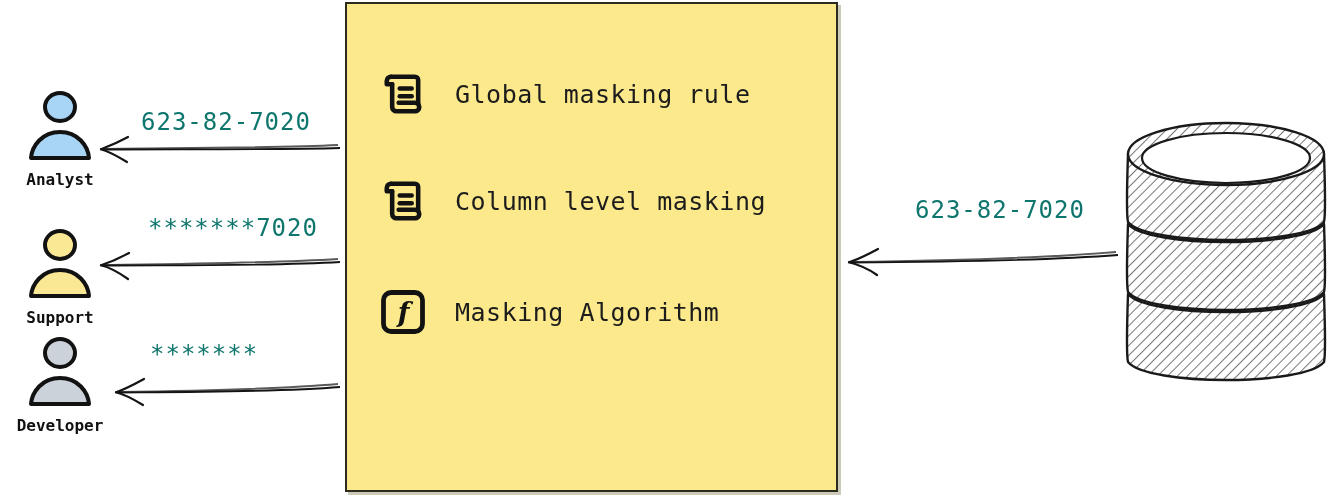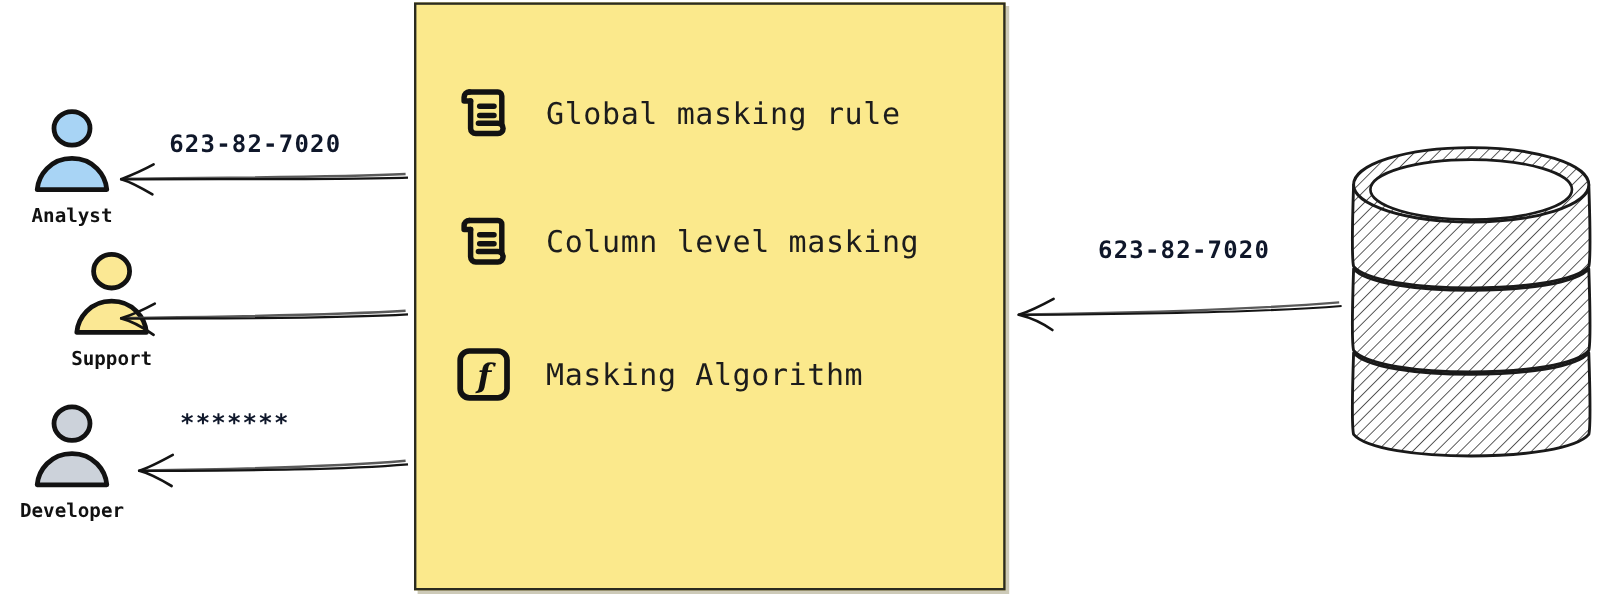--- a/index.html
+++ b/index.html
@@ -61,23 +61,23 @@
     color: #111111;
     margin-top: 2px;
     letter-spacing: 0px;
     white-space: nowrap;
   }
 
   
   .flow-label {
     position: absolute;
     font-family: "DejaVu Sans Mono", monospace;
-    font-size: 20px;
-    font-weight: bold;
-    color: #0f172a;
+    font-size: 24px;
+    font-weight: normal;
+    color: #0f766e;
     white-space: nowrap;
     letter-spacing: 1px;
   }
 
   
   .arrow-svg { position: absolute; overflow: visible; }
 
   
   #database { left: 1118px; top: 118px; width: 216px; height: 280px; }
 </style>
@@ -134,28 +134,29 @@
 
   <div class="flow-label" style="left:141px; top:108px;">623-82-7020</div>
 
   <svg class="arrow-svg" style="left:95px; top:132px; width:250px; height:34px;" viewBox="0 0 250 34">
     <path d="M243 13 C180 16 80 16 8 17" fill="none" stroke="#5a5a5a" stroke-width="2"></path>
     <path d="M245 16 C180 18 80 17 7 17.5" fill="none" stroke="#141414" stroke-width="1.8"></path>
     <path d="M33 5 C22 11 12 15 6 17.3" fill="none" stroke="#141414" stroke-width="2.2" stroke-linecap="round"></path>
     <path d="M32 30 C22 24 12 19 6 17.3" fill="none" stroke="#141414" stroke-width="2.2" stroke-linecap="round"></path>
   </svg>
 
-  <div class="actor" style="left:0px; top:201px;padding-left:33px;">
+  <div class="actor" style="left:0px; top:220px;">
     <svg class="actor-figure" viewBox="0 0 80 86">
       <path d="M40 50 C22 50 12 64 11 76 L69 76 C68 64 58 50 40 50 Z" fill="#fbe894" stroke="#121212" stroke-width="4" stroke-linejoin="round"></path>
       <ellipse cx="40" cy="25" rx="15" ry="14" fill="#fbe894" stroke="#121212" stroke-width="4"></ellipse>
     </svg>
     <div class="actor-label">Support</div>
   </div>
 
+  <div class="flow-label" style="left:148px; top:214px;">*******7020</div>
 
   <svg class="arrow-svg" style="left:95px; top:248px; width:250px; height:34px;" viewBox="0 0 250 34">
     <path d="M243 11 C180 15 80 16 8 17" fill="none" stroke="#5a5a5a" stroke-width="2"></path>
     <path d="M245 14 C180 18 80 17 7 17.5" fill="none" stroke="#141414" stroke-width="1.8"></path>
     <path d="M34 5 C23 11 13 15 6 17.3" fill="none" stroke="#141414" stroke-width="2.2" stroke-linecap="round"></path>
     <path d="M33 31 C23 24 13 19 6 17.3" fill="none" stroke="#141414" stroke-width="2.2" stroke-linecap="round"></path>
   </svg>
 
   <div class="actor" style="left:0px; top:328px;">
     <svg class="actor-figure" viewBox="0 0 80 86">

